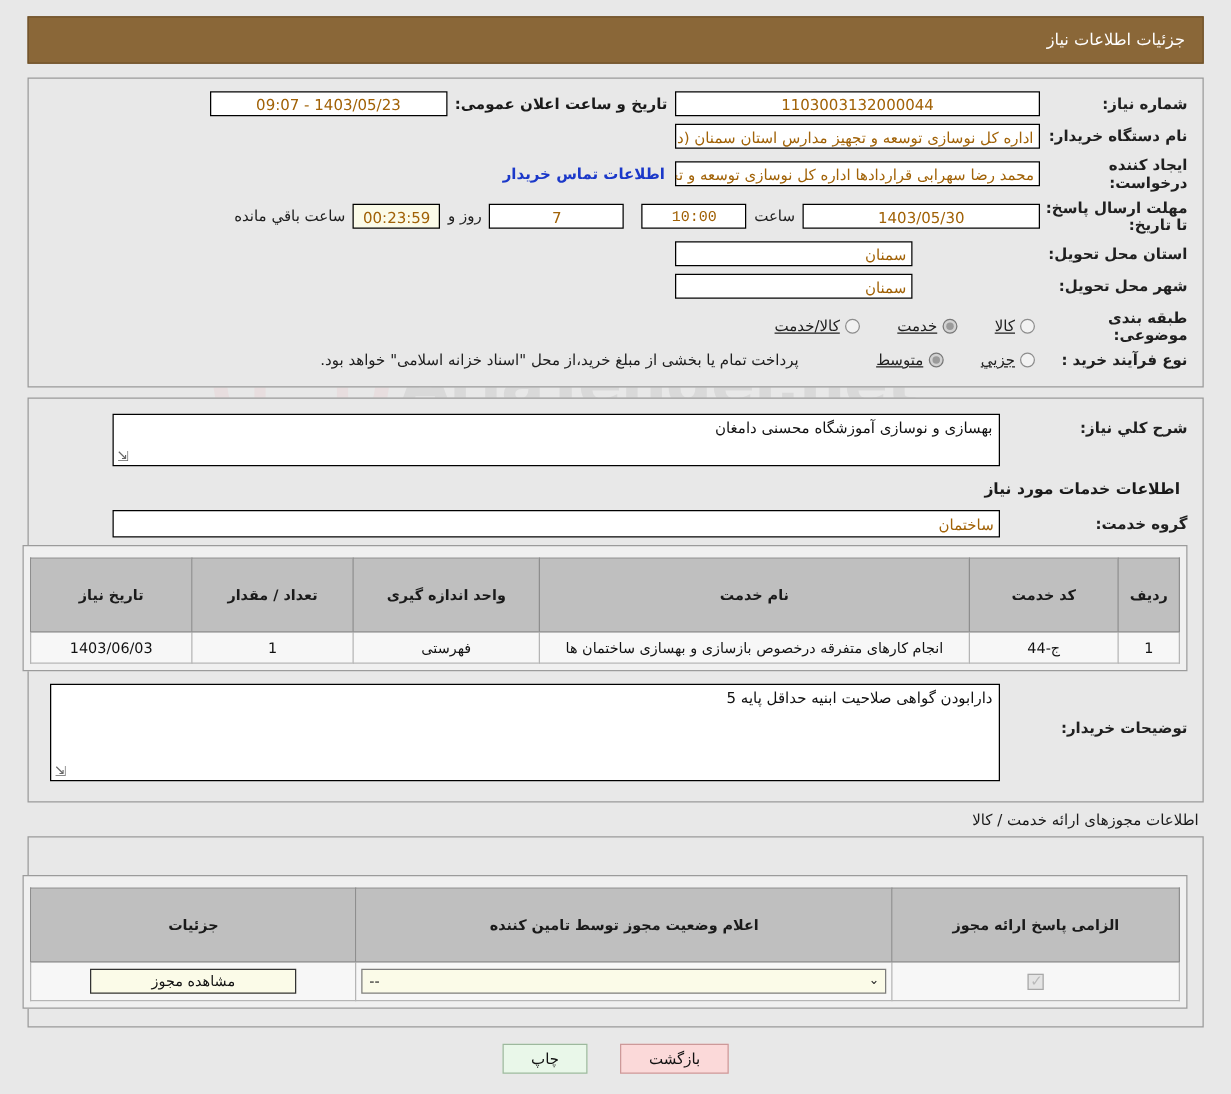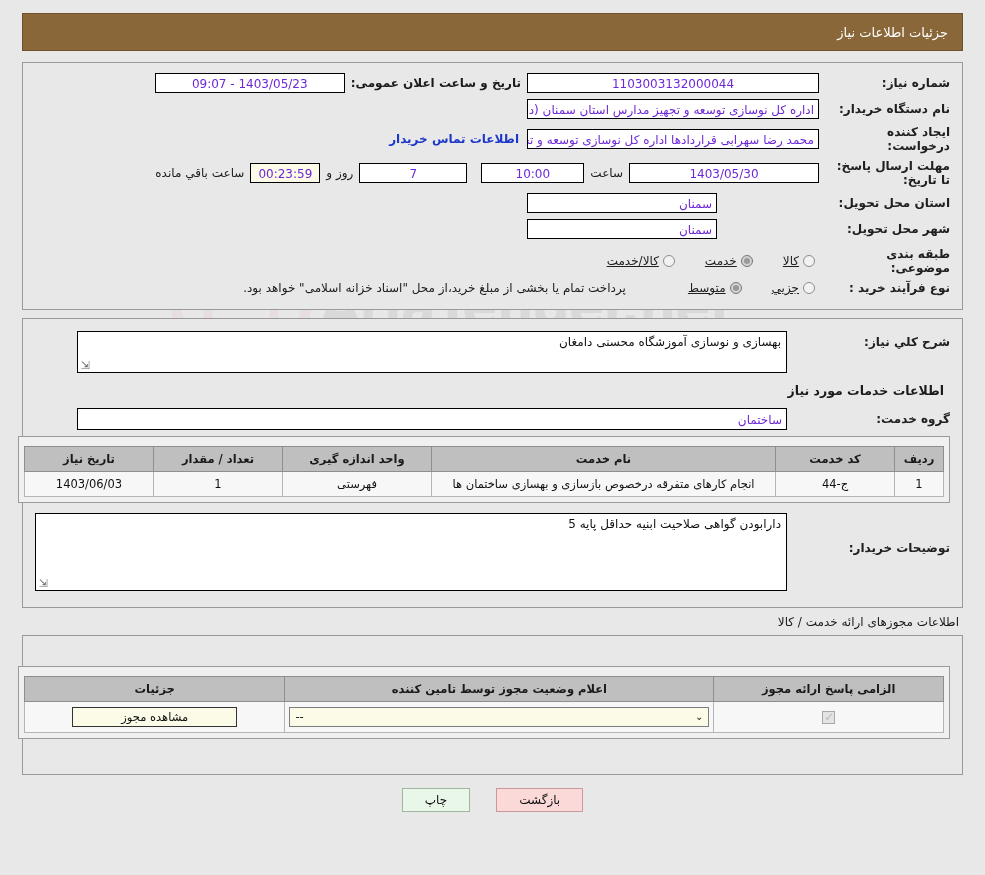--- a/index.html
+++ b/index.html
@@ -83,37 +83,36 @@
     display: flex;
     align-items: center;
     margin-bottom: 6px;
     justify-content: flex-start;
   }
   .lbl {
     font-size: 12px;
     font-weight: bold;
     color: #202020;
     flex: 0 0 auto;
-    padding-left: 13px;
   }
   .lbl.w120 { width: 118px; }
   .lbl.w150 { width: 150px; }
 
   .fld {
     border: 1px solid #000;
     background: #ffffff;
     height: 20px;
     line-height: 20px;
     font-size: 12px;
     padding: 0 4px;
     box-sizing: border-box;
     overflow: hidden;
     white-space: nowrap;
     text-align: center;
-    color: #6d28d9;
+    color: #a16207;
   }
   .fld.txt-right { text-align: right; }
   .fld.cream { background: #fbfbe8; }
 
   .inline-lbl {
     font-size: 12px;
     font-weight: bold;
     margin: 0 6px;
     white-space: nowrap;
   }
@@ -136,21 +135,21 @@
     color: #1b38c9;
     font-size: 12px;
     font-weight: bold;
     text-decoration: none;
     margin-right: 8px;
     white-space: nowrap;
     cursor: pointer;
   }
 
   .w-date { width: 190px; }
-  .w-time { width: 103px; }
+  .w-time { width: 84px; font-family: Liberation Mono, monospace; }
   .w-days { width: 108px; }
   .w-clock { width: 70px; }
   .w-prov  { width: 190px; text-align: right; }
 
   
   .radio {
     display: inline-block;
     width: 12px;
     height: 12px;
     border-radius: 50%;
@@ -224,21 +223,21 @@
     width: 920px;
     margin: 4px auto 0 auto;
     background: #fff;
     font-size: 11.5px;
   }
   table.grid th {
     background: #bfbfbf;
     border: 1px solid #8e8e8e;
     color: #1a1a1a;
     font-weight: bold;
-    padding: 5px 4px;
+    padding: 22px 4px;
     text-align: center;
     font-size: 11.5px;
   }
   table.grid td {
     border: 1px solid #b5b5b5;
     padding: 5px 4px;
     text-align: center;
     background: #f7f7f7;
     color: #111;
     font-size: 11.5px;

